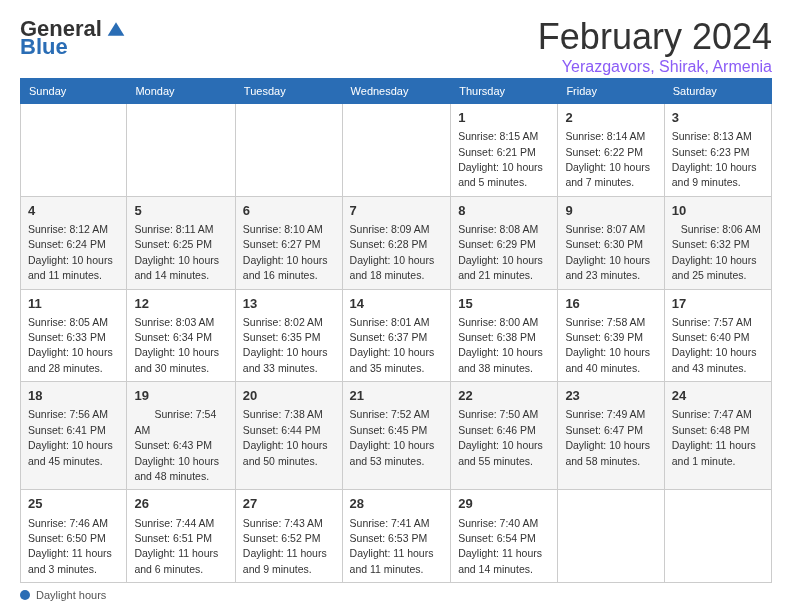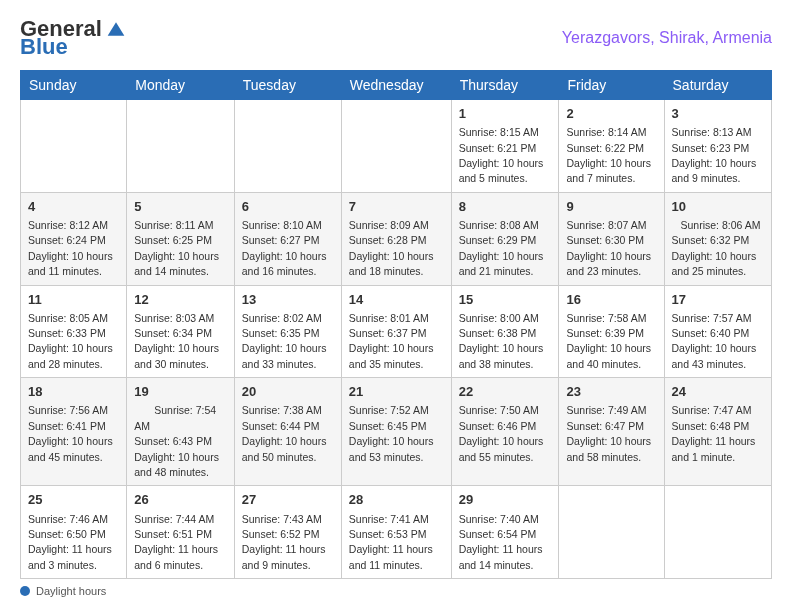--- a/index.html
+++ b/index.html
@@ -6,22 +6,22 @@
     body {
       font-family: Arial, sans-serif;
       background: #fff;
       width: 792px;
       min-height: 612px;
       padding: 16px 20px;
     }
     .header-area {
       display: flex;
       justify-content: space-between;
-      align-items: center;
-      margin-bottom: 10px;
+      align-items: flex-start;
+      margin-bottom: 2px;
     }
     .logo {
       display: flex;
       flex-direction: column;
       align-items: flex-start;
     }
     .logo-text {
       display: flex;
       align-items: center;
       gap: 2px;
@@ -56,21 +56,21 @@
     .calendar-table {
       width: 100%;
       border-collapse: collapse;
       font-size: 11px;
     }
     .calendar-table th {
       background-color: #2a6db5;
       color: #fff;
       text-align: left;
       padding: 6px 8px;
-      font-size: 14px;
+      font-size: 11px;
       font-weight: normal;
       border: 1px solid #2a6db5;
     }
     .calendar-table td {
       vertical-align: top;
       padding: 5px 7px;
       border: 1px solid #ccc;
       width: 113px;
       min-height: 80px;
       height: 80px;
@@ -117,20 +117,21 @@
   <div class="logo">
     <div class="logo-text">
       <span class="logo-general">General</span>
       <svg class="logo-icon" viewBox="0 0 24 20" xmlns="http://www.w3.org/2000/svg">
         <polygon points="12,2 22,18 2,18" fill="#2a6db5"></polygon>
       </svg>
     </div>
     <span class="logo-blue" style="margin-top:-8px;">Blue</span>
   </div>
   <div class="title-area">
+    <div class="month-title">February 2024</div>
     <div class="subtitle">Yerazgavors, Shirak, Armenia</div>
   </div>
 </div>
 
 <table class="calendar-table">
   <thead>
     <tr>
     <th>Sunday</th>
         <th>Monday</th>
         <th>Tuesday</th>

